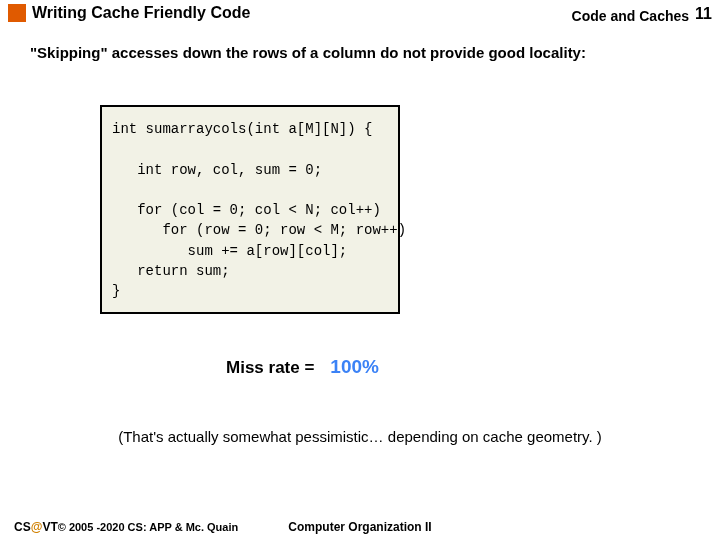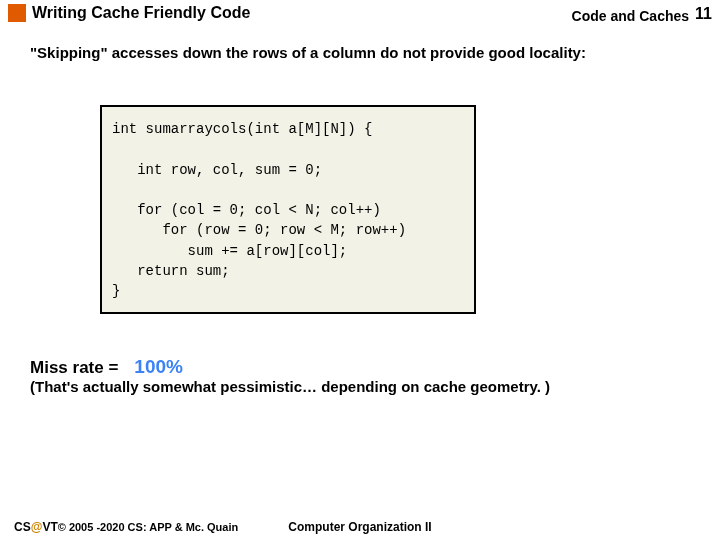--- a/index.html
+++ b/index.html
@@ -50,50 +50,53 @@
     padding: 14px 30px 0 30px;
   }
   .lead-text {
     font-size: 15px;
     font-weight: bold;
     color: #000;
     margin-bottom: 44px;
   }
   .code-box {
     margin-left: 70px;
-    width: 376px;
+    width: 300px;
     border: 2px solid #000;
     background: #f2f2e6;
     padding: 12px 10px 10px 10px;
     font-family: "Courier New", Courier, monospace;
     font-size: 14px;
     line-height: 1.45;
     white-space: pre;
     color: #000;
   }
   .miss-row {
     margin-top: 42px;
+    margin-left: 196px;
     display: flex;
     align-items: baseline;
   }
   .miss-label {
     font-size: 17px;
     font-weight: bold;
     color: #000;
     margin-right: 16px;
   }
   .miss-value {
     font-size: 19px;
     font-weight: bold;
     color: #3b82f6;
   }
   .note-text {
+    margin-top: 50px;
     font-size: 15px;
-    font-weight: bold;
+    font-weight: normal;
     color: #000;
+    text-align: center;
   }
   .footer {
     position: absolute;
     bottom: 6px;
     left: 0;
     width: 100%;
     padding: 0 14px;
     display: flex;
     align-items: center;
     justify-content: flex-start;

